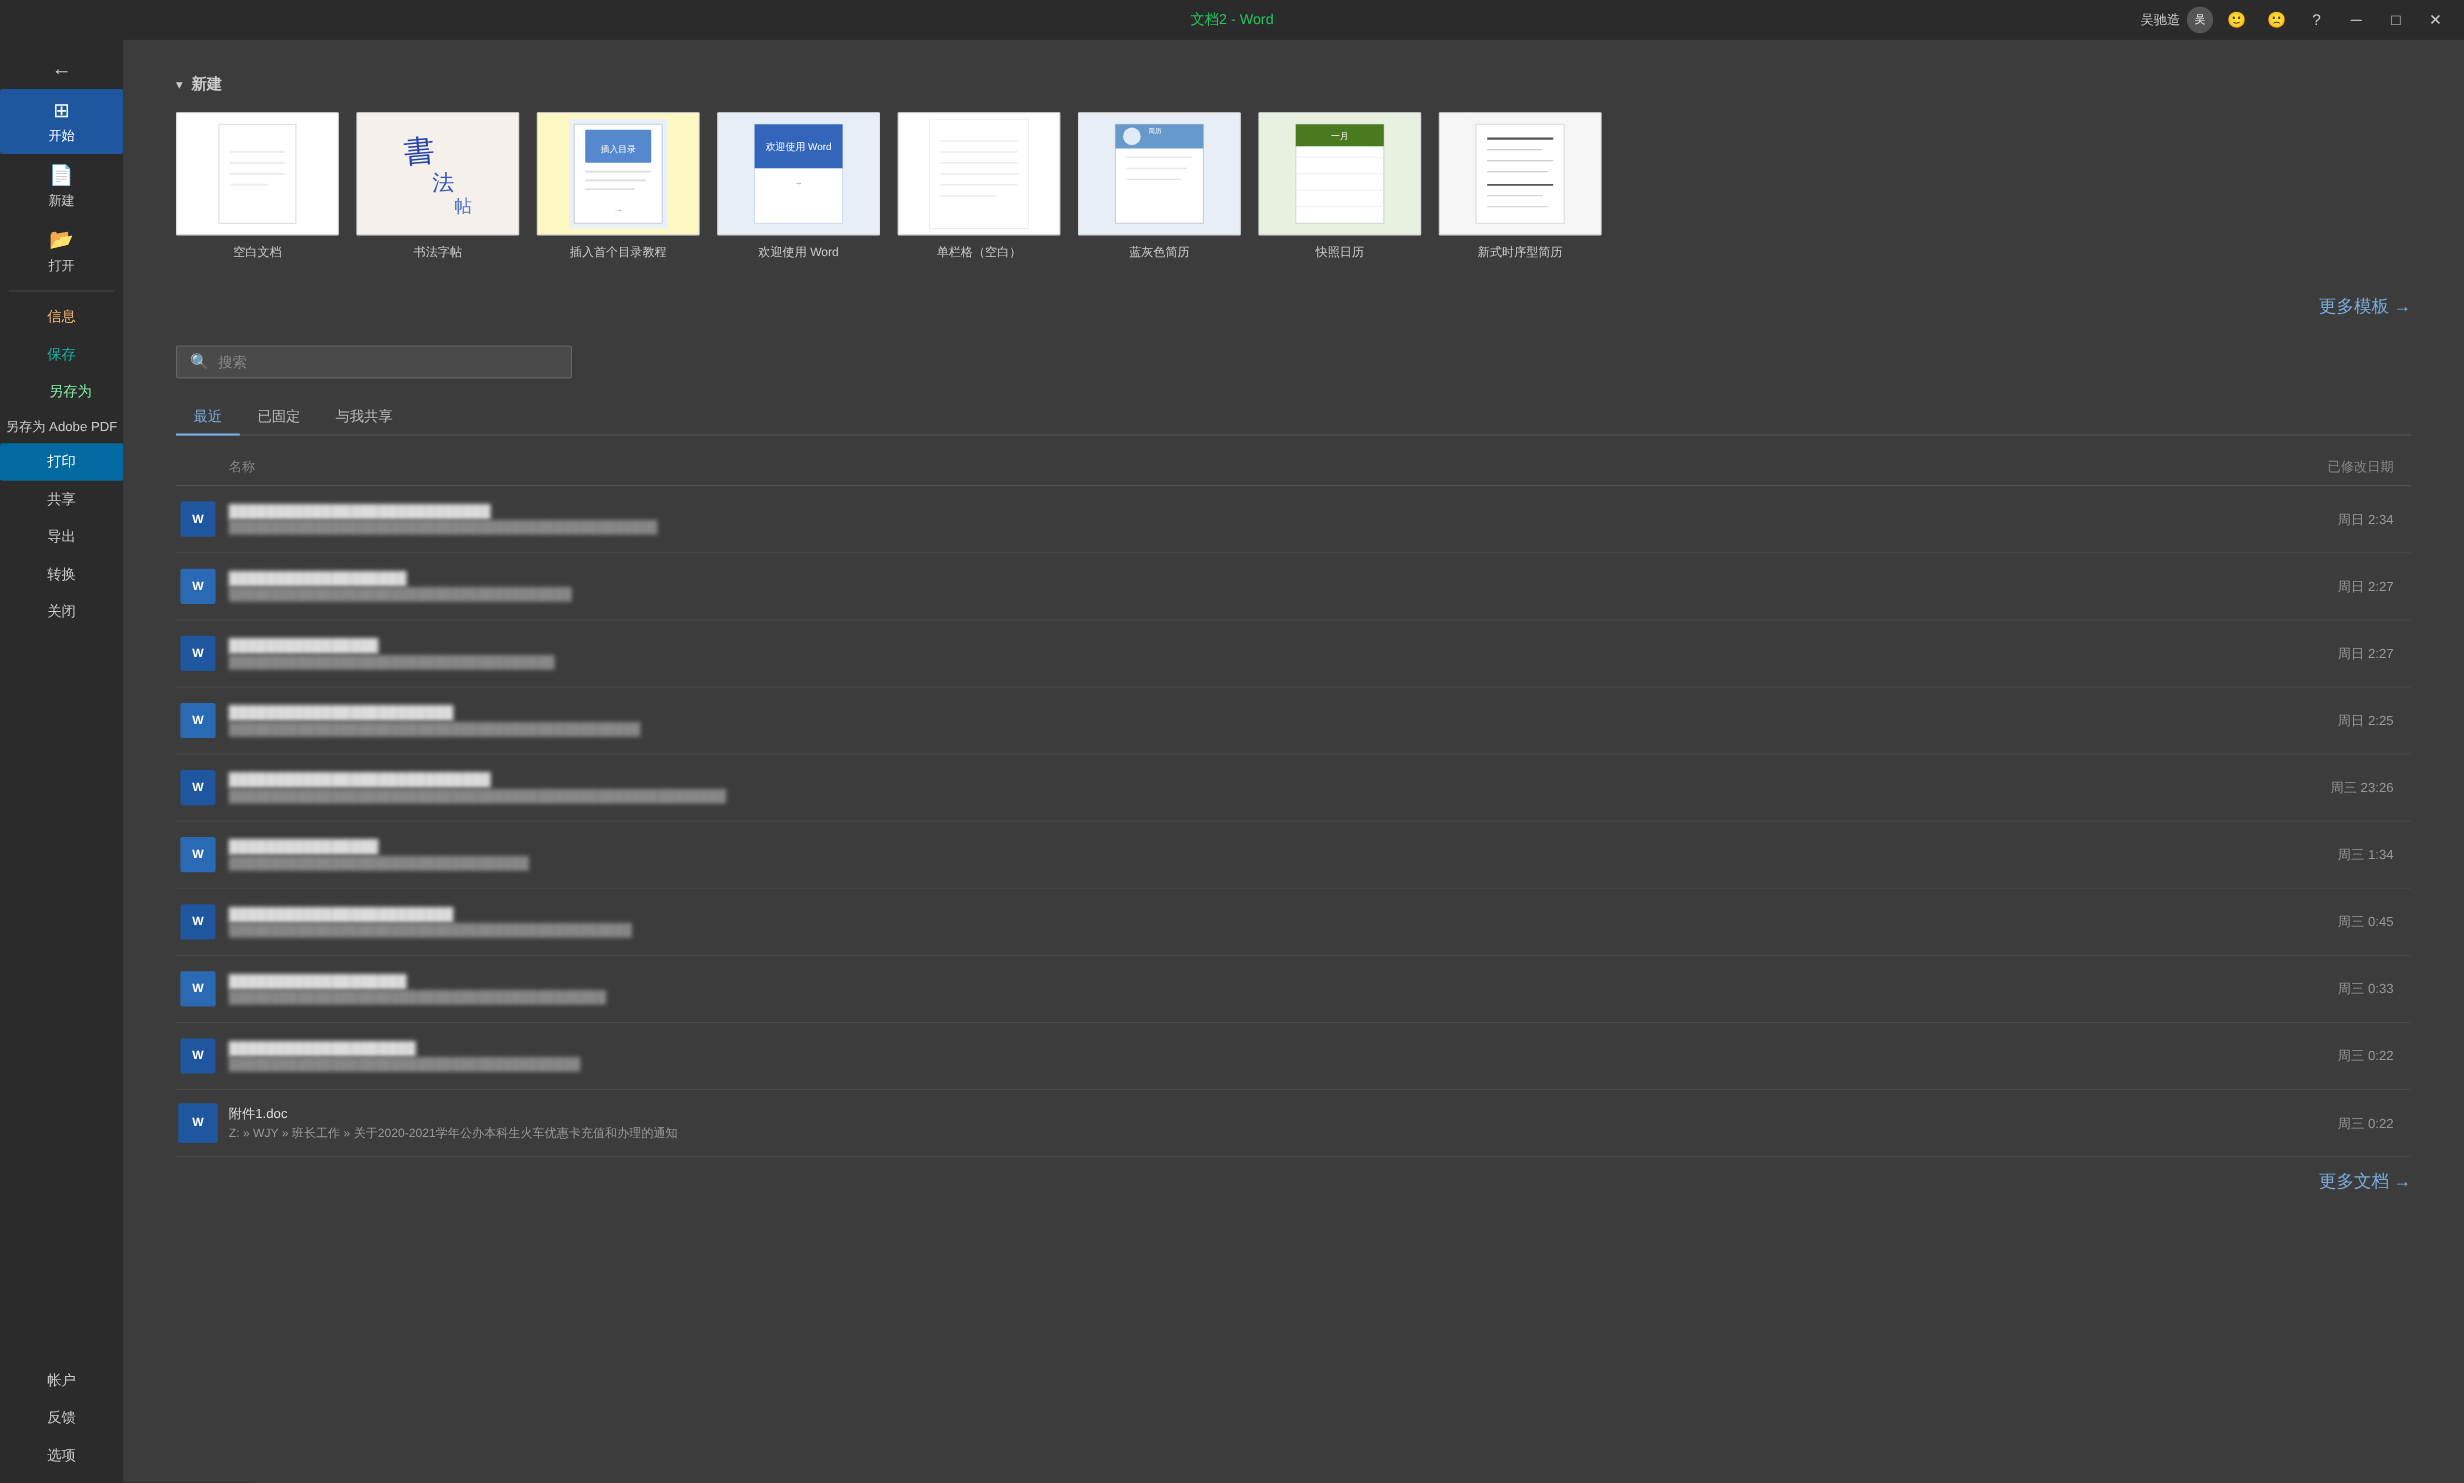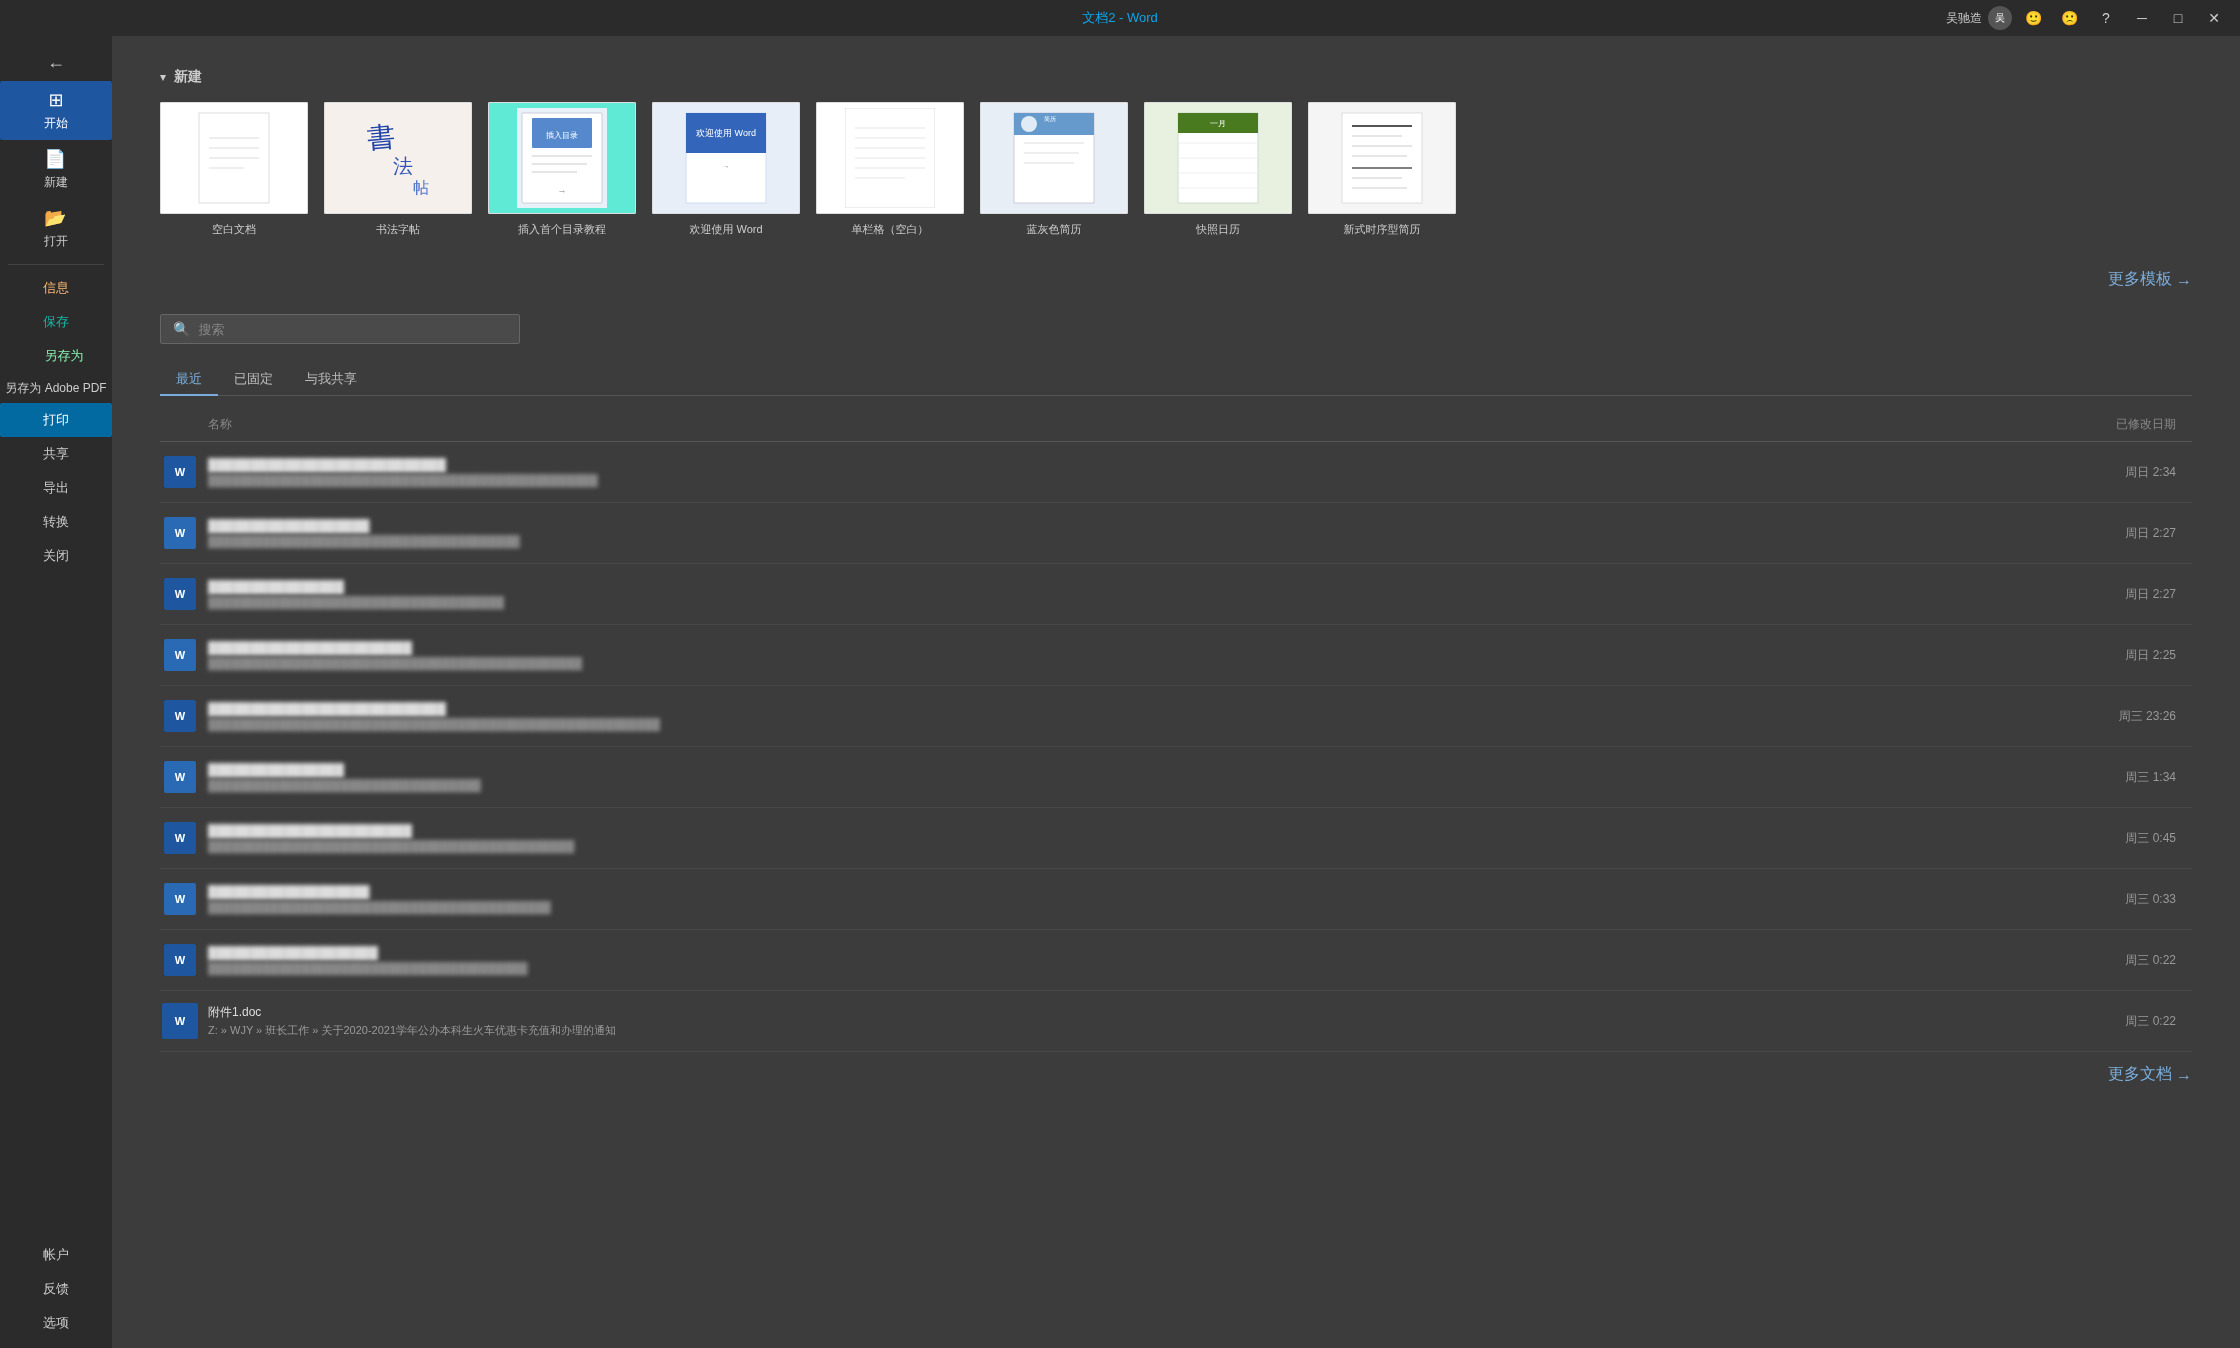--- a/index.html
+++ b/index.html
@@ -17,21 +17,21 @@
     .title-bar {
       height: 36px;
       background: #2b2b2b;
       display: flex;
       align-items: center;
       justify-content: space-between;
       padding: 0 12px;
       flex-shrink: 0;
     }
     .title-bar-center {
-      color: #0ea5e9;
+      color: #22c55e;
       font-size: 13px;
       position: absolute;
       left: 50%;
       transform: translateX(-50%);
     }
     .title-bar-right {
       display: flex;
       align-items: center;
       gap: 8px;
       margin-left: auto;
@@ -451,21 +451,21 @@
               <text x="15" y="40" font-size="28" fill="#2244aa" font-family="serif" transform="rotate(-5,15,40)">書</text>
               <text x="40" y="65" font-size="20" fill="#3355bb" font-family="serif">法</text>
               <text x="60" y="85" font-size="16" fill="#5577cc" font-family="serif">帖</text>
             </svg>
           </div>
         </div>
         <span class="template-label">书法字帖</span>
       </div>
 
       <div class="template-item">
-        <div class="template-thumb" style="background:#5eead4;">
+        <div class="template-thumb" style="background:#fef9c3;">
           <div class="thumb-inner">
             <svg width="90" height="100" viewBox="0 0 90 100">
               <rect width="90" height="100" fill="#e8f0f8"></rect>
               <rect x="5" y="5" width="80" height="90" fill="white" stroke="#ccd" rx="1"></rect>
               <rect x="15" y="10" width="60" height="30" fill="#5588cc" rx="1"></rect>
               <text x="45" y="30" font-size="8" fill="white" text-anchor="middle">插入目录</text>
               <line x1="15" y1="48" x2="75" y2="48" stroke="#ddd" stroke-width="1.5"></line>
               <line x1="15" y1="56" x2="70" y2="56" stroke="#ddd" stroke-width="1.5"></line>
               <line x1="15" y1="64" x2="60" y2="64" stroke="#ddd" stroke-width="1.5"></line>
               <text x="45" y="85" font-size="9" fill="#888" text-anchor="middle">→</text>

